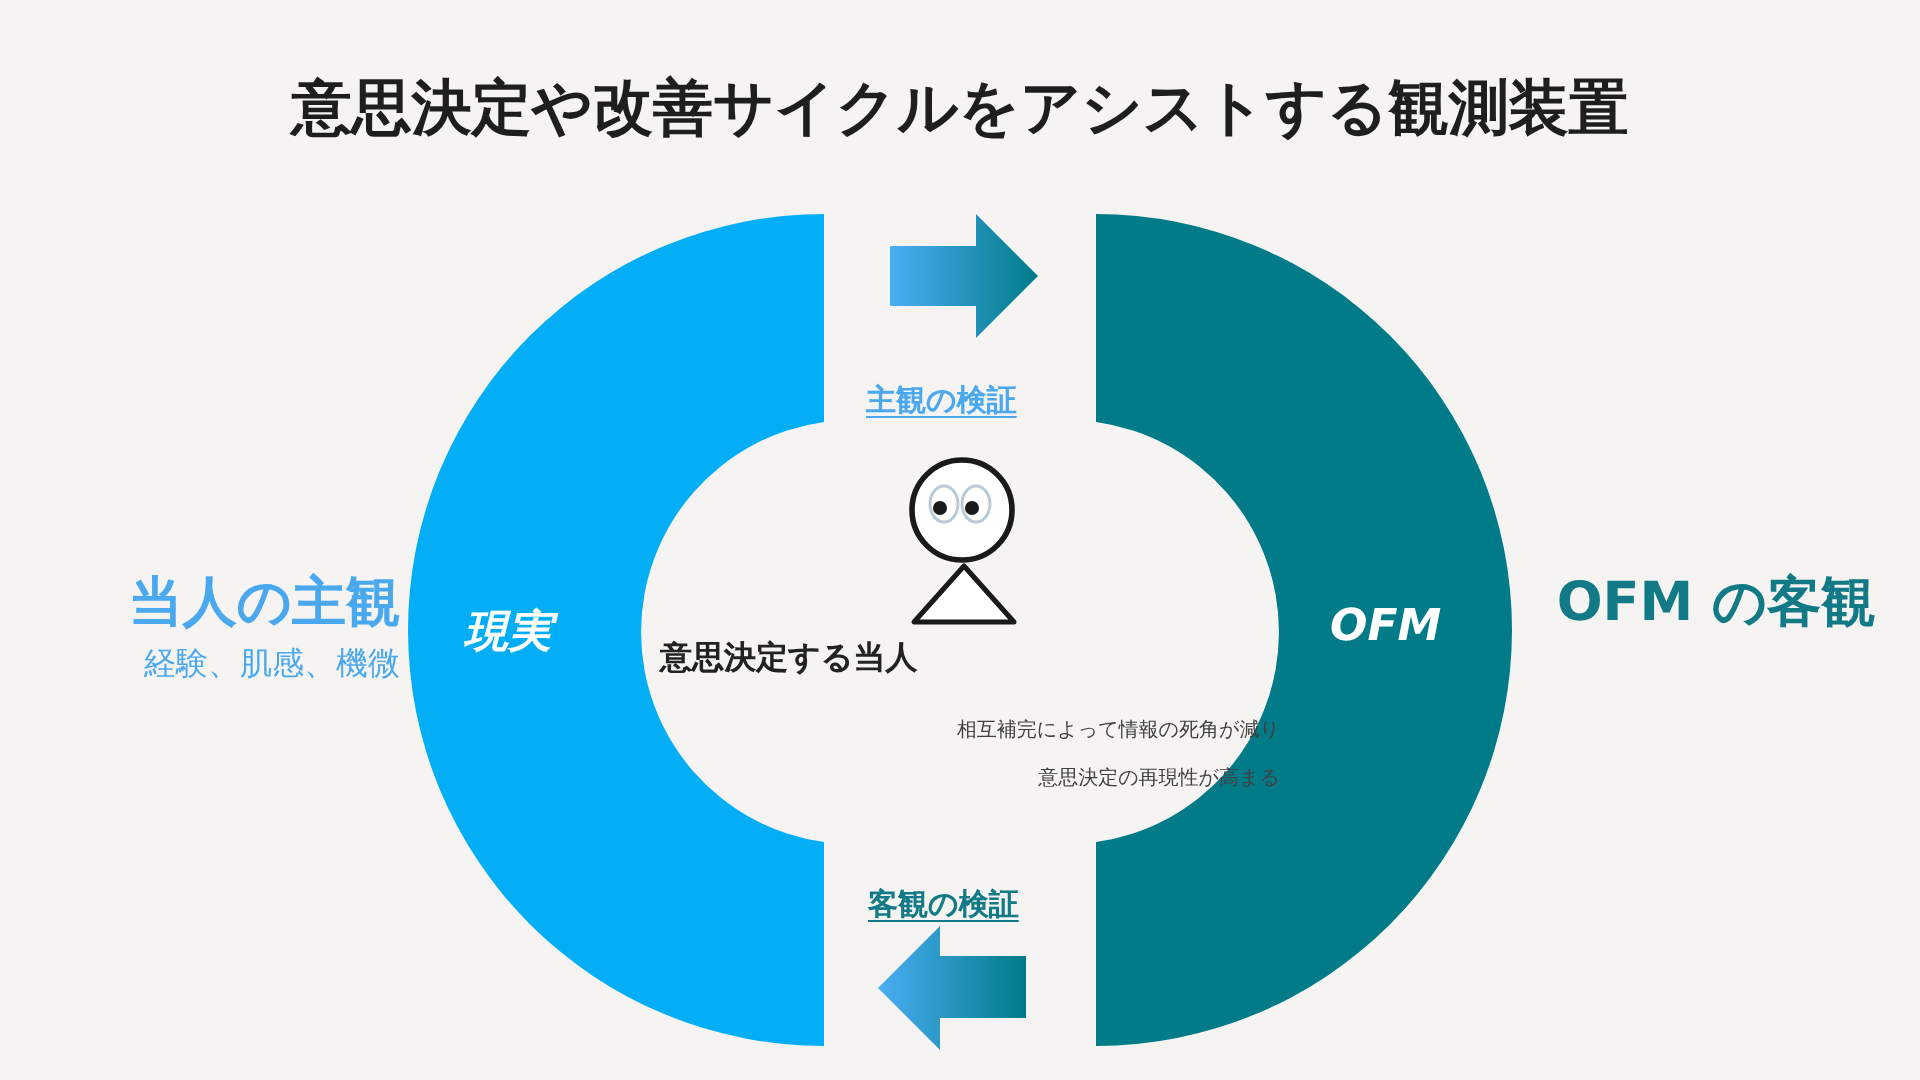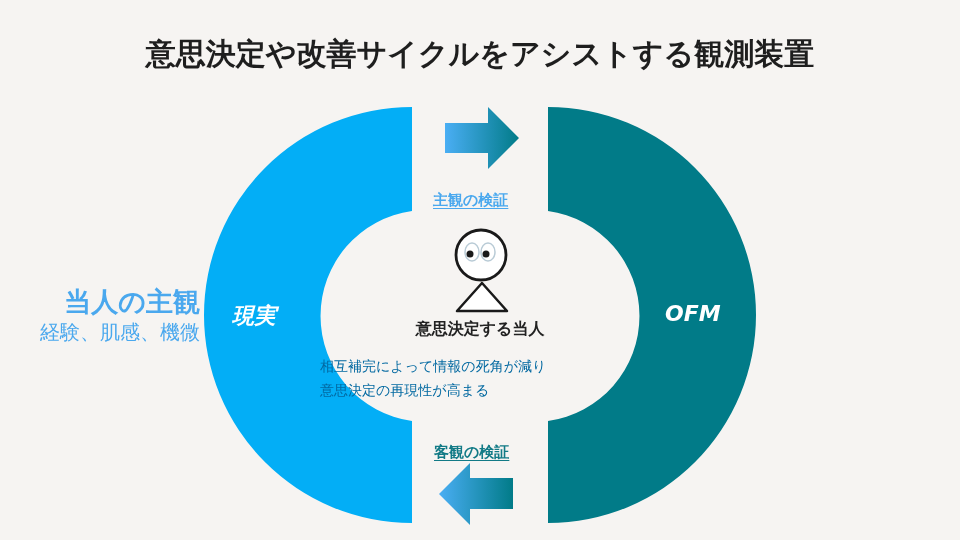--- a/index.html
+++ b/index.html
@@ -10,31 +10,31 @@
     position: relative;
   }
   .title {
     position: absolute; left: 0; top: 34px; width: 960px;
     text-align: center; font-size: 30px; font-weight: bold; color: #1e1e1e;
     letter-spacing: 0px;
   }
   svg.diagram { position: absolute; left: 0; top: 0; }
   .side-label { position: absolute; text-align: center; }
   .side-title { font-size: 27px; font-weight: bold; line-height: 34px; }
-  .side-sub { font-size: 20px; line-height: 22px; margin-top: 2px; }
+  .side-sub { font-size: 16px; line-height: 22px; margin-top: 2px; }
   .left-label { left: 14px; top: 285px; width: 186px; color: #4aa8ee; text-align: right; }
   .right-label { left: 760px; top: 285px; width: 196px; color: #127a86; }
   .arc-label { position: absolute; color: #ffffff; font-weight: bold; font-size: 22px; font-style: italic; }
   .arc-left-label { left: 232px; top: 301px; }
   .arc-right-label { left: 665px; top: 301px; }
   .verify { position: absolute; font-size: 15px; font-weight: bold; text-decoration: underline; text-underline-offset: 3px; margin-top: 12px; }
   .verify-subj { left: 433px; top: 179px; color: #4aa8ee; }
   .verify-obj { left: 434px; top: 431px; color: #127a86; }
-  .center-title { position: absolute; left: 330px; top: 319px; width: 300px; text-align: center; font-size: 16px; font-weight: bold; color: #222; }
-  .center-desc { position: absolute; left: 320px; top: 354px; width: 320px; text-align: left; font-size: 14px; line-height: 24px; color: #0369a1; }
+  .center-title { position: absolute; left: 330px; top: 319px; width: 300px; font-size: 16px; font-weight: bold; color: #222; }
+  .center-desc { position: absolute; left: 320px; top: 354px; width: 320px; text-align: right; font-size: 10px; line-height: 24px; color: #404040; }
 </style>
 </head>
 <body>
 
 <div class="title">意思決定や改善サイクルをアシストする観測装置</div>
 
 <svg class="diagram" width="960" height="540" viewBox="0 0 960 540">
   <defs>
     <linearGradient id="gradR" x1="0" x2="1" y1="0" y2="0">
       <stop offset="0" stop-color="#4aaef4"></stop>
@@ -63,20 +63,21 @@
     <circle cx="486" cy="254" r="3.5" fill="#1a1a1a"></circle>
   </g>
 </svg>
 
 <div class="side-label left-label">
   <div class="side-title">当人の主観</div>
   <div class="side-sub">経験、肌感、機微</div>
 </div>
 
 <div class="side-label right-label">
+  <div class="side-title">OFM の客観</div>
 </div>
 
 <div class="arc-label arc-left-label">現実</div>
 <div class="arc-label arc-right-label">OFM</div>
 
 <div class="verify verify-subj">主観の検証</div>
 <div class="verify verify-obj">客観の検証</div>
 
 <div class="center-title">意思決定する当人</div>
 <div class="center-desc">

